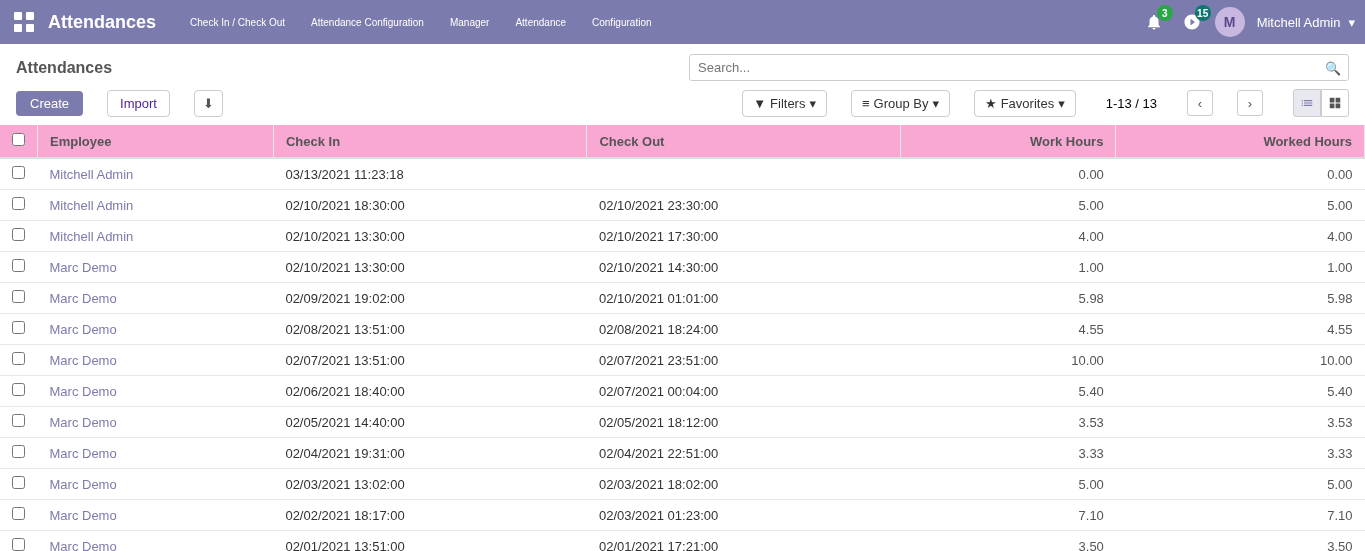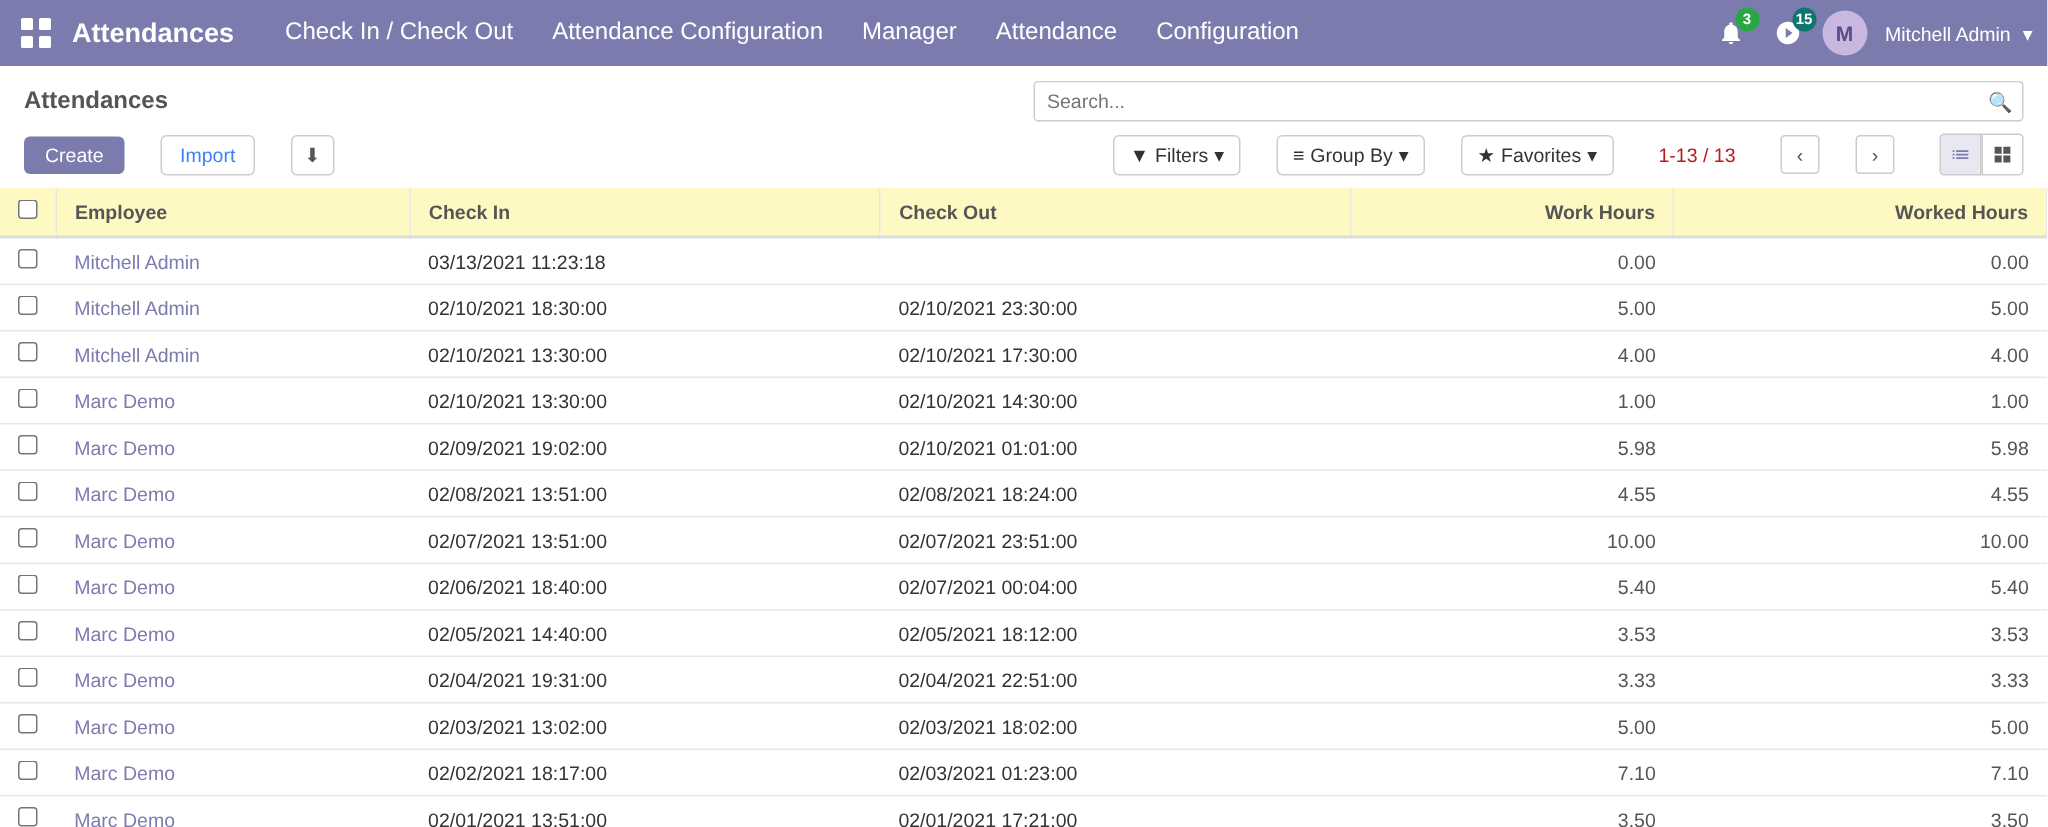--- a/index.html
+++ b/index.html
@@ -23,21 +23,21 @@
     }
     .topbar-logo svg { width: 22px; height: 22px; }
     .topbar-appname {
       font-size: 18px; font-weight: bold; margin-right: 18px; color: #fff;
     }
     .topbar-nav {
       display: flex; align-items: center; gap: 2px; flex: 1;
     }
     .topbar-nav-item {
       color: #fff; padding: 6px 12px; border-radius: 4px; cursor: pointer;
-      font-size: 16px; white-space: nowrap;
+      font-size: 10px; white-space: nowrap;
     }
     .topbar-right {
       display: flex; align-items: center; gap: 8px;
     }
     .topbar-icon-btn {
       position: relative; cursor: pointer; color: #fff; display: flex; align-items: center;
       padding: 4px 6px; border-radius: 4px;
     }
     .badge {
       position: absolute; top: -4px; right: -4px;
@@ -69,21 +69,21 @@
     
     .toolbar-row {
       padding: 4px 16px 8px 16px;
       display: flex; align-items: center; gap: 24px;
     }
     .btn-create {
       background: #7c7bad; color: #fff; border: none; border-radius: 4px;
       padding: 5px 14px; cursor: pointer; font-size: 13px;
     }
     .btn-secondary {
-      background: #fff; color: #3b82f6; border: 1px solid #ccc; border-radius: 4px;
+      background: #fff; color: #4c1d95; border: 1px solid #ccc; border-radius: 4px;
       padding: 5px 12px; cursor: pointer; font-size: 13px;
     }
     .btn-icon {
       background: #fff; color: #555; border: 1px solid #ccc; border-radius: 4px;
       padding: 5px 8px; cursor: pointer; font-size: 13px;
     }
     .filter-btn {
       background: #fff; color: #333; border: 1px solid #ccc; border-radius: 4px;
       padding: 5px 10px; cursor: pointer; font-size: 13px;
       display: flex; align-items: center; gap: 4px;
@@ -99,21 +99,21 @@
       width: 28px; height: 28px; cursor: pointer;
       display: flex; align-items: center; justify-content: center; color: #555;
     }
     .view-btn.active { background: #e8e8f0; color: #7c7bad; }
     .view-btn:first-child { border-radius: 3px 0 0 3px; }
     .view-btn:last-child { border-radius: 0 3px 3px 0; }
 
     
     .table-container { padding: 0; overflow-x: auto; }
     table { width: 100%; border-collapse: collapse; font-size: 13px; }
-    thead tr { background: #fef9c3; border-bottom: 2px solid #ddd; }
+    thead tr { background: #f9a8d4; border-bottom: 2px solid #ddd; }
     thead th {
       padding: 8px 12px; text-align: left; font-weight: 600; color: #555;
       border-right: 1px solid #e8e8e8; user-select: none;
     }
     thead th.right { text-align: right; }
     tbody tr { border-bottom: 1px solid #e8e8e8; }
     tbody td { padding: 7px 12px; color: #333; }
     tbody td.link { color: #7c7bad; cursor: pointer; }
     tbody td.right { text-align: right; color: #555; }
     .checkbox-cell { width: 28px; text-align: center; }
@@ -178,21 +178,21 @@
   <button class="filter-btn">
     <span>≡</span>
     <span>Group By</span>
     <span>▾</span>
   </button>
   <button class="filter-btn">
     <span>★</span>
     <span>Favorites</span>
     <span>▾</span>
   </button>
-  <span style="margin: 0 6px; color:#b91c1c;">1-13 / 13</span>
+  <span style="margin: 0 6px; color:#000000;">1-13 / 13</span>
   <div class="pagination-btn">‹</div>
   <div class="pagination-btn">›</div>
   <div style="display:flex; margin-left:6px;">
     <div class="view-btn active">
       <svg width="14" height="14" viewBox="0 0 24 24" fill="currentColor">
           <path d="M3 13h2v-2H3v2zm0 4h2v-2H3v2zm0-8h2V7H3v2zm4 4h14v-2H7v2zm0 4h14v-2H7v2zM7 7v2h14V7H7z"></path>
         </svg>
     </div>
     <div class="view-btn">
       <svg width="14" height="14" viewBox="0 0 24 24" fill="currentColor">

